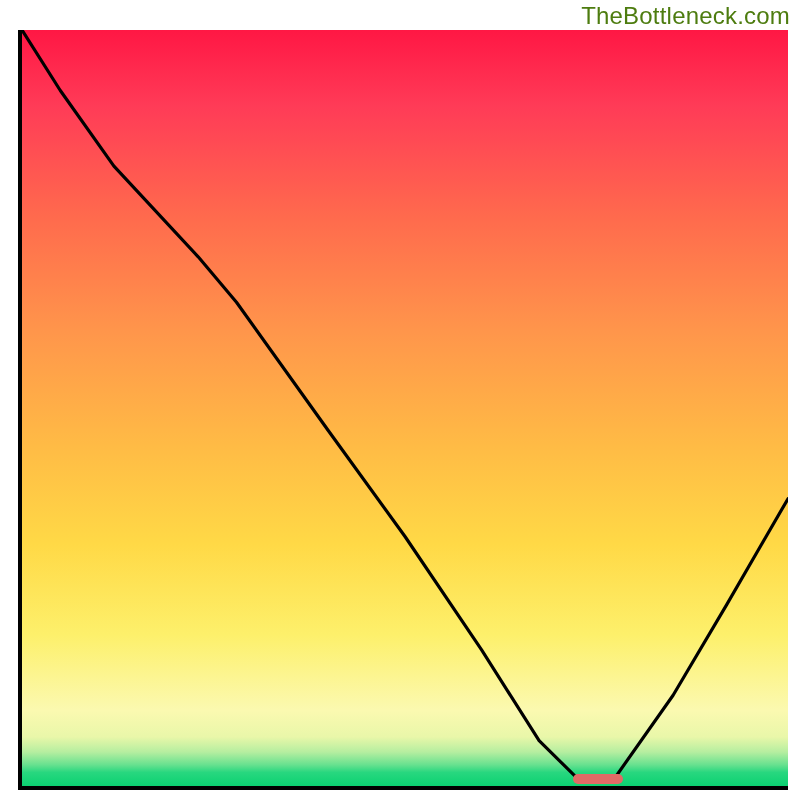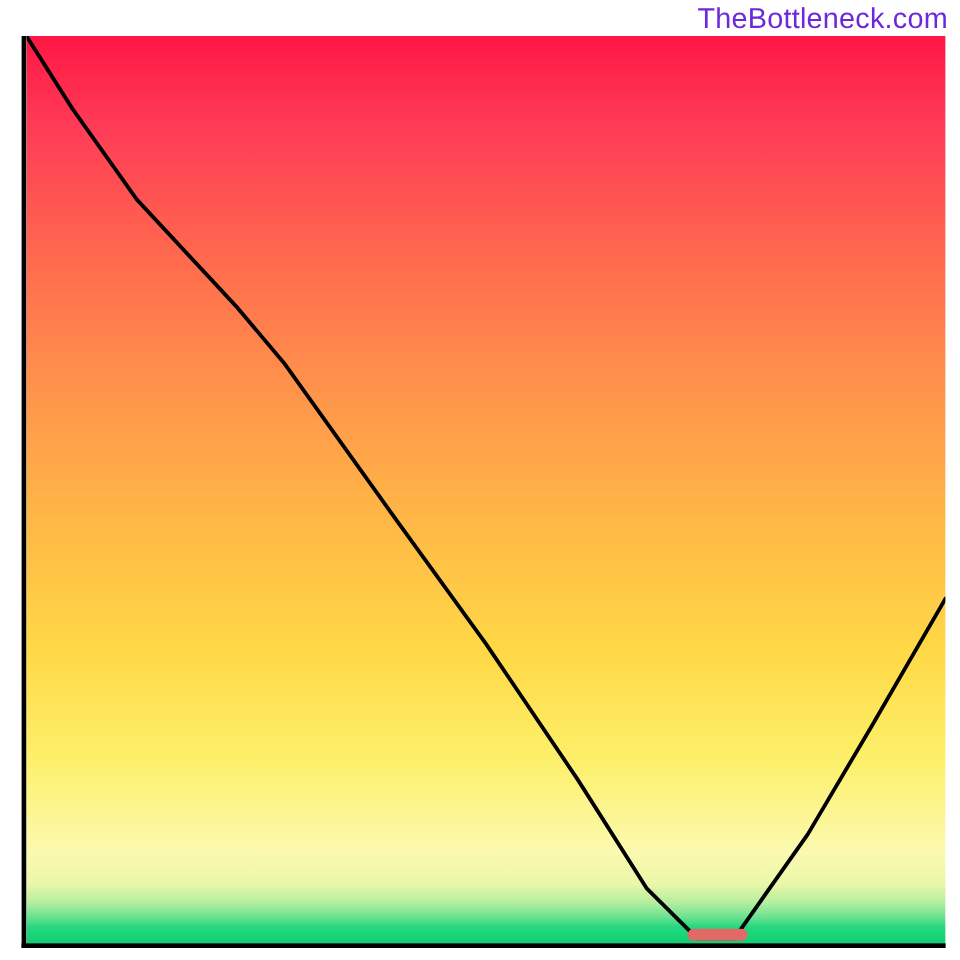--- a/index.html
+++ b/index.html
@@ -13,21 +13,21 @@
   }
   .frame {
     position: relative;
     width: 800px;
     height: 800px;
   }
   .watermark {
     position: absolute;
     top: 2px;
     right: 10px;
-    color: #6d28d9;
+    color: #4d7c0f;
     font-size: 24px;
     font-weight: normal;
     letter-spacing: 0.2px;
     z-index: 10;
   }
   
   .plot-box {
     position: absolute;
     left: 18px;
     top: 30px;

